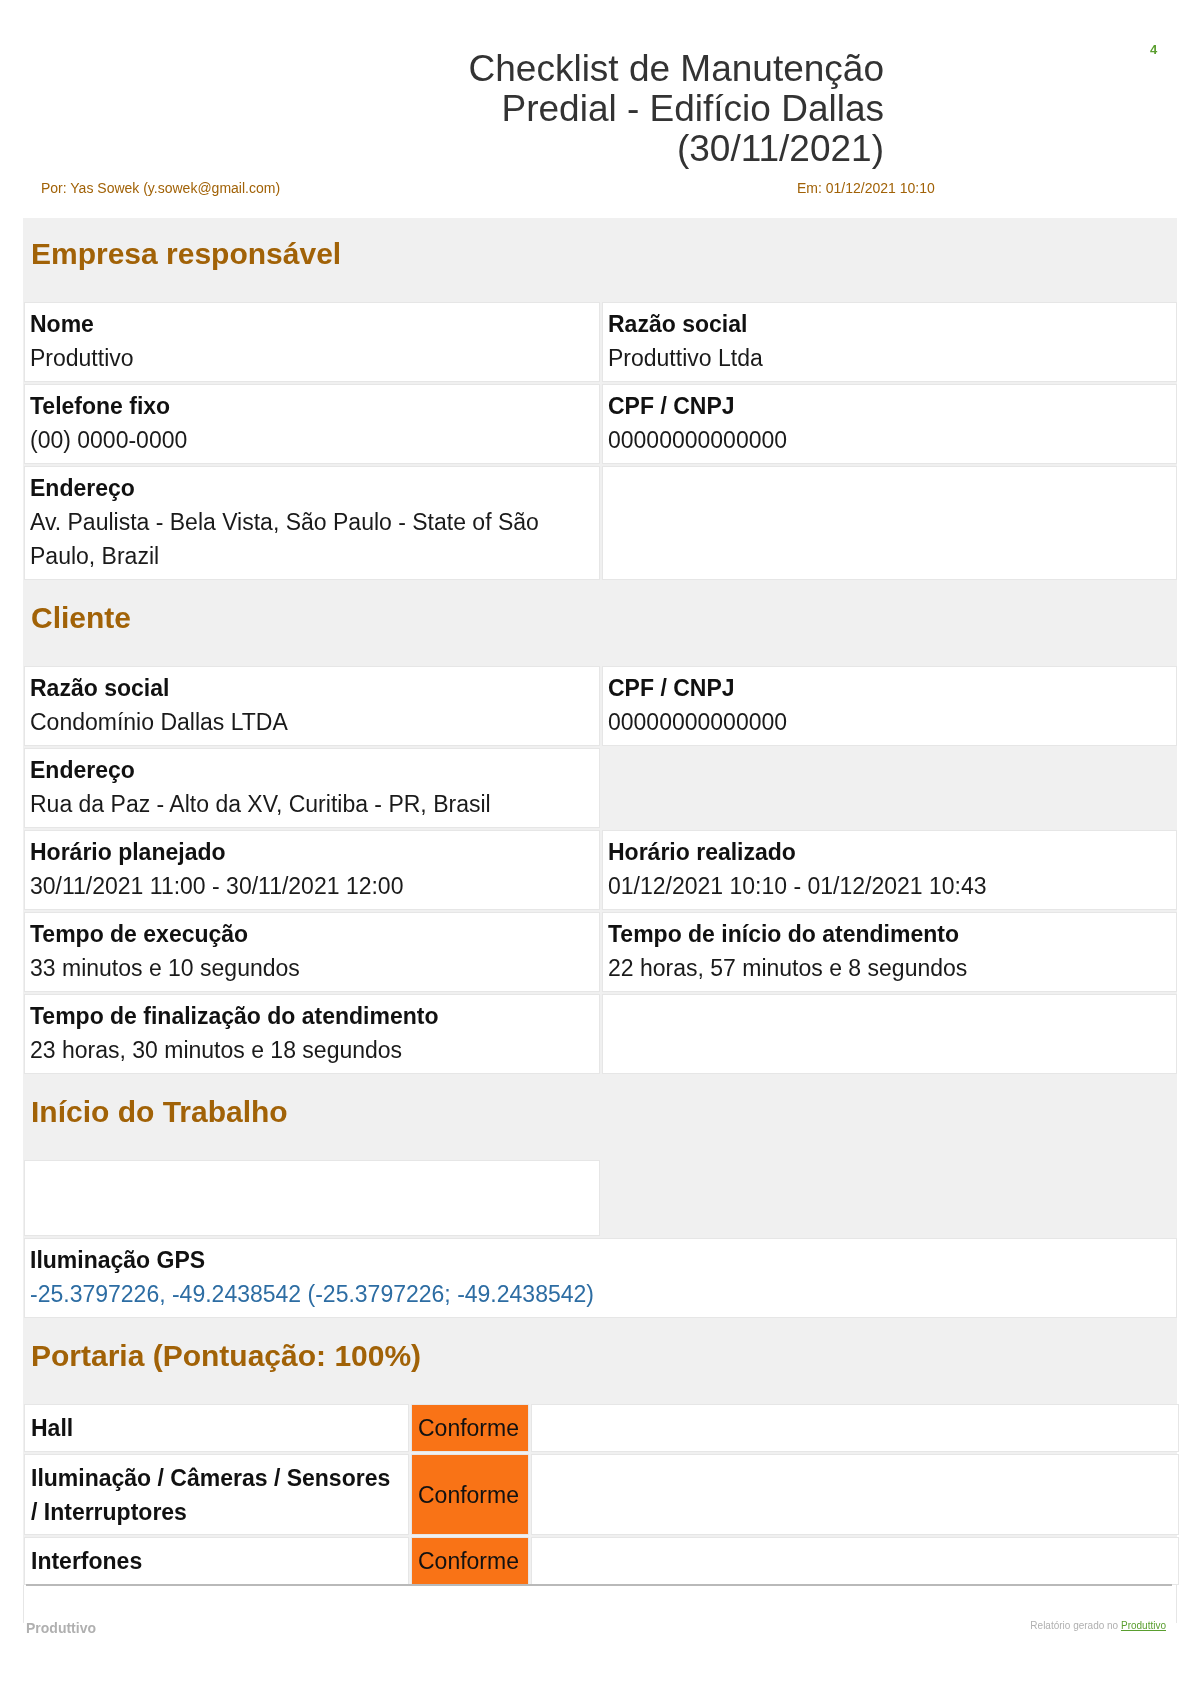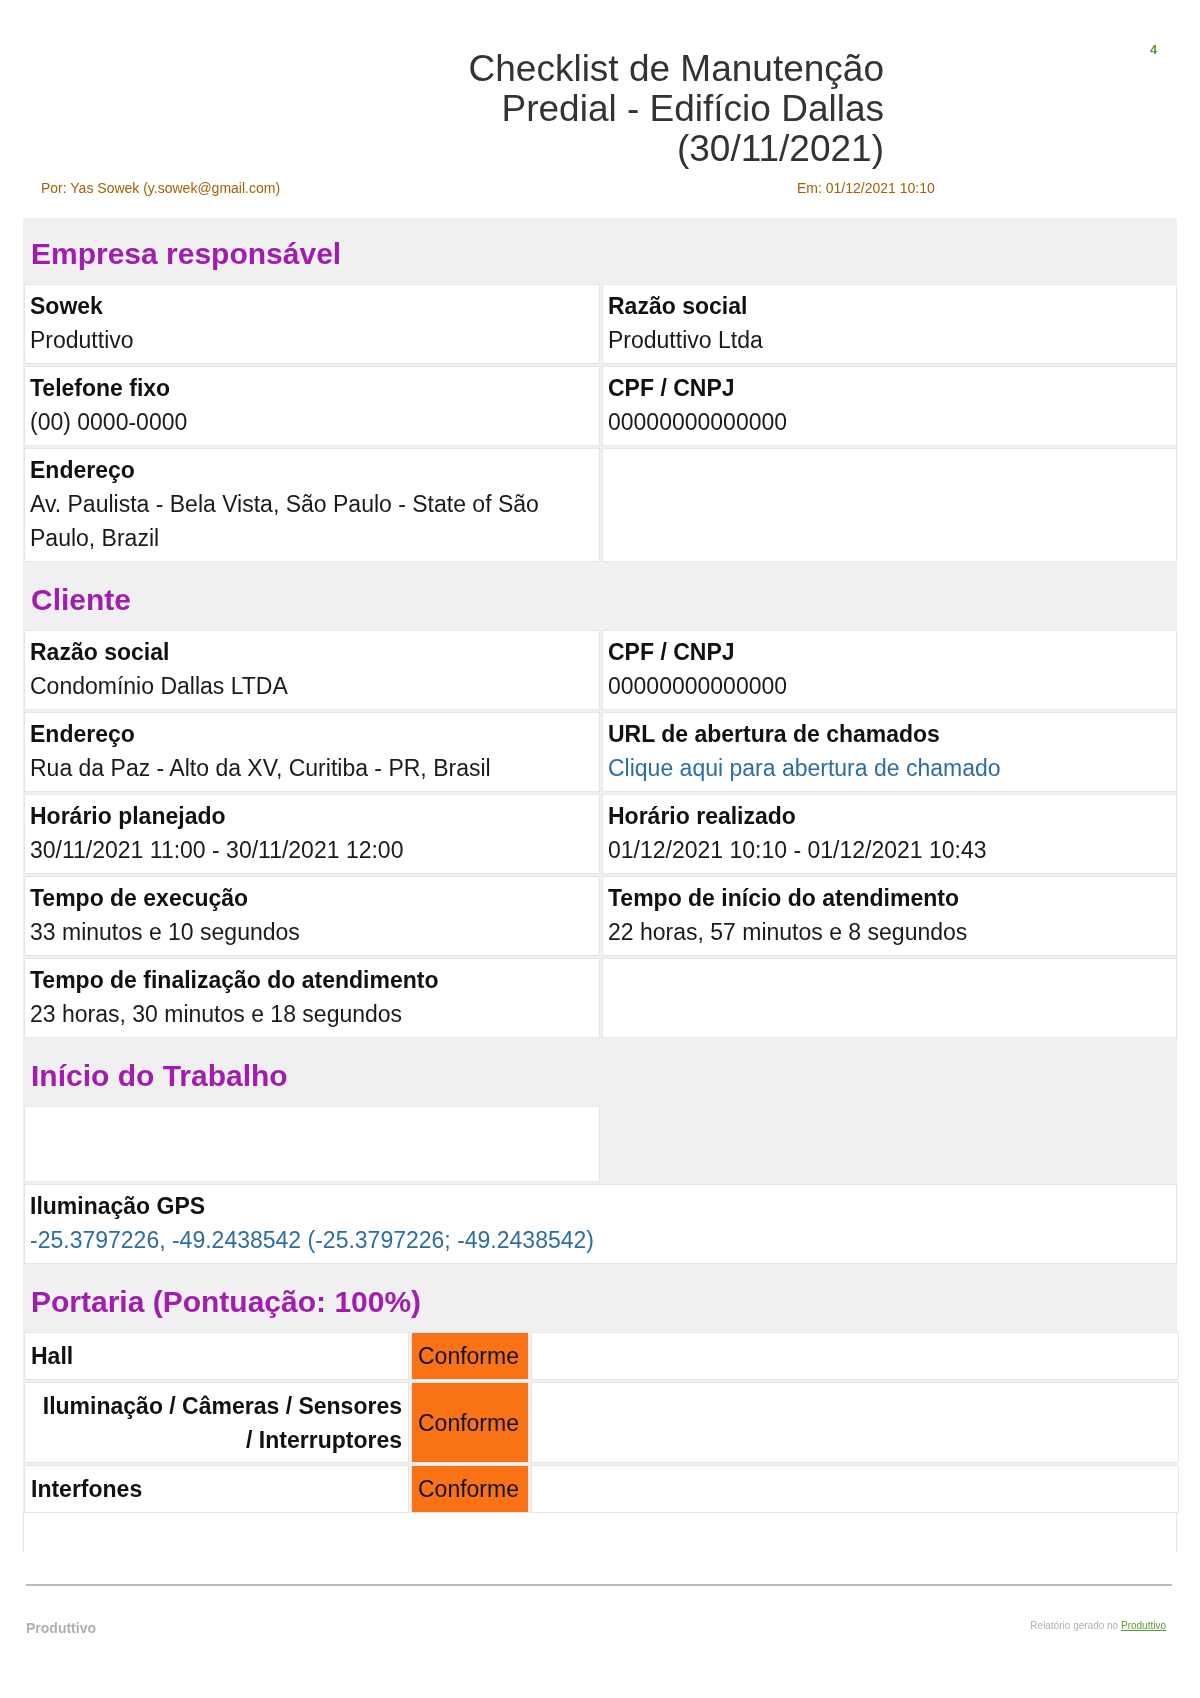--- a/index.html
+++ b/index.html
@@ -7,31 +7,31 @@
     body { position: relative; font-family: "Liberation Sans", sans-serif; color: #111; }
 
     .page-number { position: absolute; left: 1150px; top: 42px; font-size: 13px; font-weight: bold; color: #5a9e2f; }
     .title { position: absolute; left: 300px; width: 584px; top: 49px; text-align: right; font-size: 37px; line-height: 40px; color: #333; font-weight: normal; }
     .meta { position: absolute; top: 180px; font-size: 14px; color: #a16207; }
     .meta.author { left: 41px; }
     .meta.date { left: 797px; }
 
     .report { position: absolute; left: 23px; top: 218px; width: 1154px; }
     .section { background: #f0f0f0; padding: 0 1px; }
-    .section-title { height: 66px; padding: 18px 0 0 7px; font-size: 30px; font-weight: bold; line-height: 36px; color: #a21caf; }
+    .section-title { height: 84px; padding: 18px 0 0 7px; font-size: 30px; font-weight: bold; line-height: 36px; color: #a16207; }
     .grid { display: grid; grid-template-columns: 576px 575px; gap: 2px 2px; padding-bottom: 2px; }
     .cell { background: #fff; border: 1px solid #e6e6e6; padding: 4px 5px 6px 5px; min-height: 76px; }
     .cell.full { grid-column: 1 / span 2; }
     .cell.empty { background: #fff; }
     .label { font-size: 23px; font-weight: bold; line-height: 34px; color: #111; }
     .value { font-size: 23px; line-height: 34px; color: #1a1a1a; }
     .value.link { color: #2d6da3; text-decoration: none; cursor: pointer; }
 
     .checklist { display: grid; grid-template-columns: 385px 118px 648px; gap: 2px 2px; padding-bottom: 0; }
-    .check-item { background: #fff; border: 1px solid #e6e6e6; padding: 6px 6px; font-size: 23px; line-height: 34px; font-weight: bold; display: flex; align-items: center; text-align: right; }
+    .check-item { background: #fff; border: 1px solid #e6e6e6; padding: 6px 6px; font-size: 23px; line-height: 34px; font-weight: bold; display: flex; align-items: center; }
     .check-status { background: #f97316; border: 1px solid #e6e6e6; padding: 6px 6px; font-size: 23px; line-height: 34px; display: flex; align-items: center; color: #111; }
     .check-note { background: #fff; border: 1px solid #e6e6e6; }
     .checklist-tail { height: 38px; background: linear-gradient(#fff, #fff); border-left: 1px solid #e6e6e6; border-right: 1px solid #e6e6e6; }
 
     .footer-line { position: absolute; left: 26px; top: 1584px; width: 1146px; height: 2px; background: #b9b9b9; }
     .footer-left { position: absolute; left: 26px; top: 1620px; font-size: 14px; font-weight: bold; color: #b0b0b0; }
     .footer-right { position: absolute; right: 34px; top: 1620px; font-size: 10px; color: #b0b0b0; }
     .footer-right a { color: #5a9e2f; text-decoration: underline; cursor: pointer; }
   </style>
 </head>
@@ -47,21 +47,21 @@
 
 <div class="meta author">Por: Yas Sowek (y.sowek@gmail.com)</div>
 <div class="meta date">Em: 01/12/2021 10:10</div>
 
 <div class="report">
 
   <div class="section">
     <div class="section-title">Empresa responsável</div>
     <div class="grid">
       <div class="cell">
-        <div class="label">Sowek</div>
+        <div class="label">Nome</div>
         <div class="value">Produttivo</div>
       </div>
       <div class="cell">
         <div class="label">Razão social</div>
         <div class="value">Produttivo Ltda</div>
       </div>
       <div class="cell">
         <div class="label">Telefone fixo</div>
         <div class="value">(00) 0000-0000</div>
       </div>
@@ -84,24 +84,20 @@
         <div class="label">Razão social</div>
         <div class="value">Condomínio Dallas LTDA</div>
       </div>
       <div class="cell">
         <div class="label">CPF / CNPJ</div>
         <div class="value">00000000000000</div>
       </div>
       <div class="cell">
         <div class="label">Endereço</div>
         <div class="value">Rua da Paz - Alto da XV, Curitiba - PR, Brasil</div>
-      </div>
-      <div class="cell">
-        <div class="label">URL de abertura de chamados</div>
-        <a class="value link">Clique aqui para abertura de chamado</a>
       </div>
     </div>
   </div>
 
   <div class="section">
     <div class="grid">
       <div class="cell">
         <div class="label">Horário planejado</div>
         <div class="value">30/11/2021 11:00 - 30/11/2021 12:00</div>
       </div>

